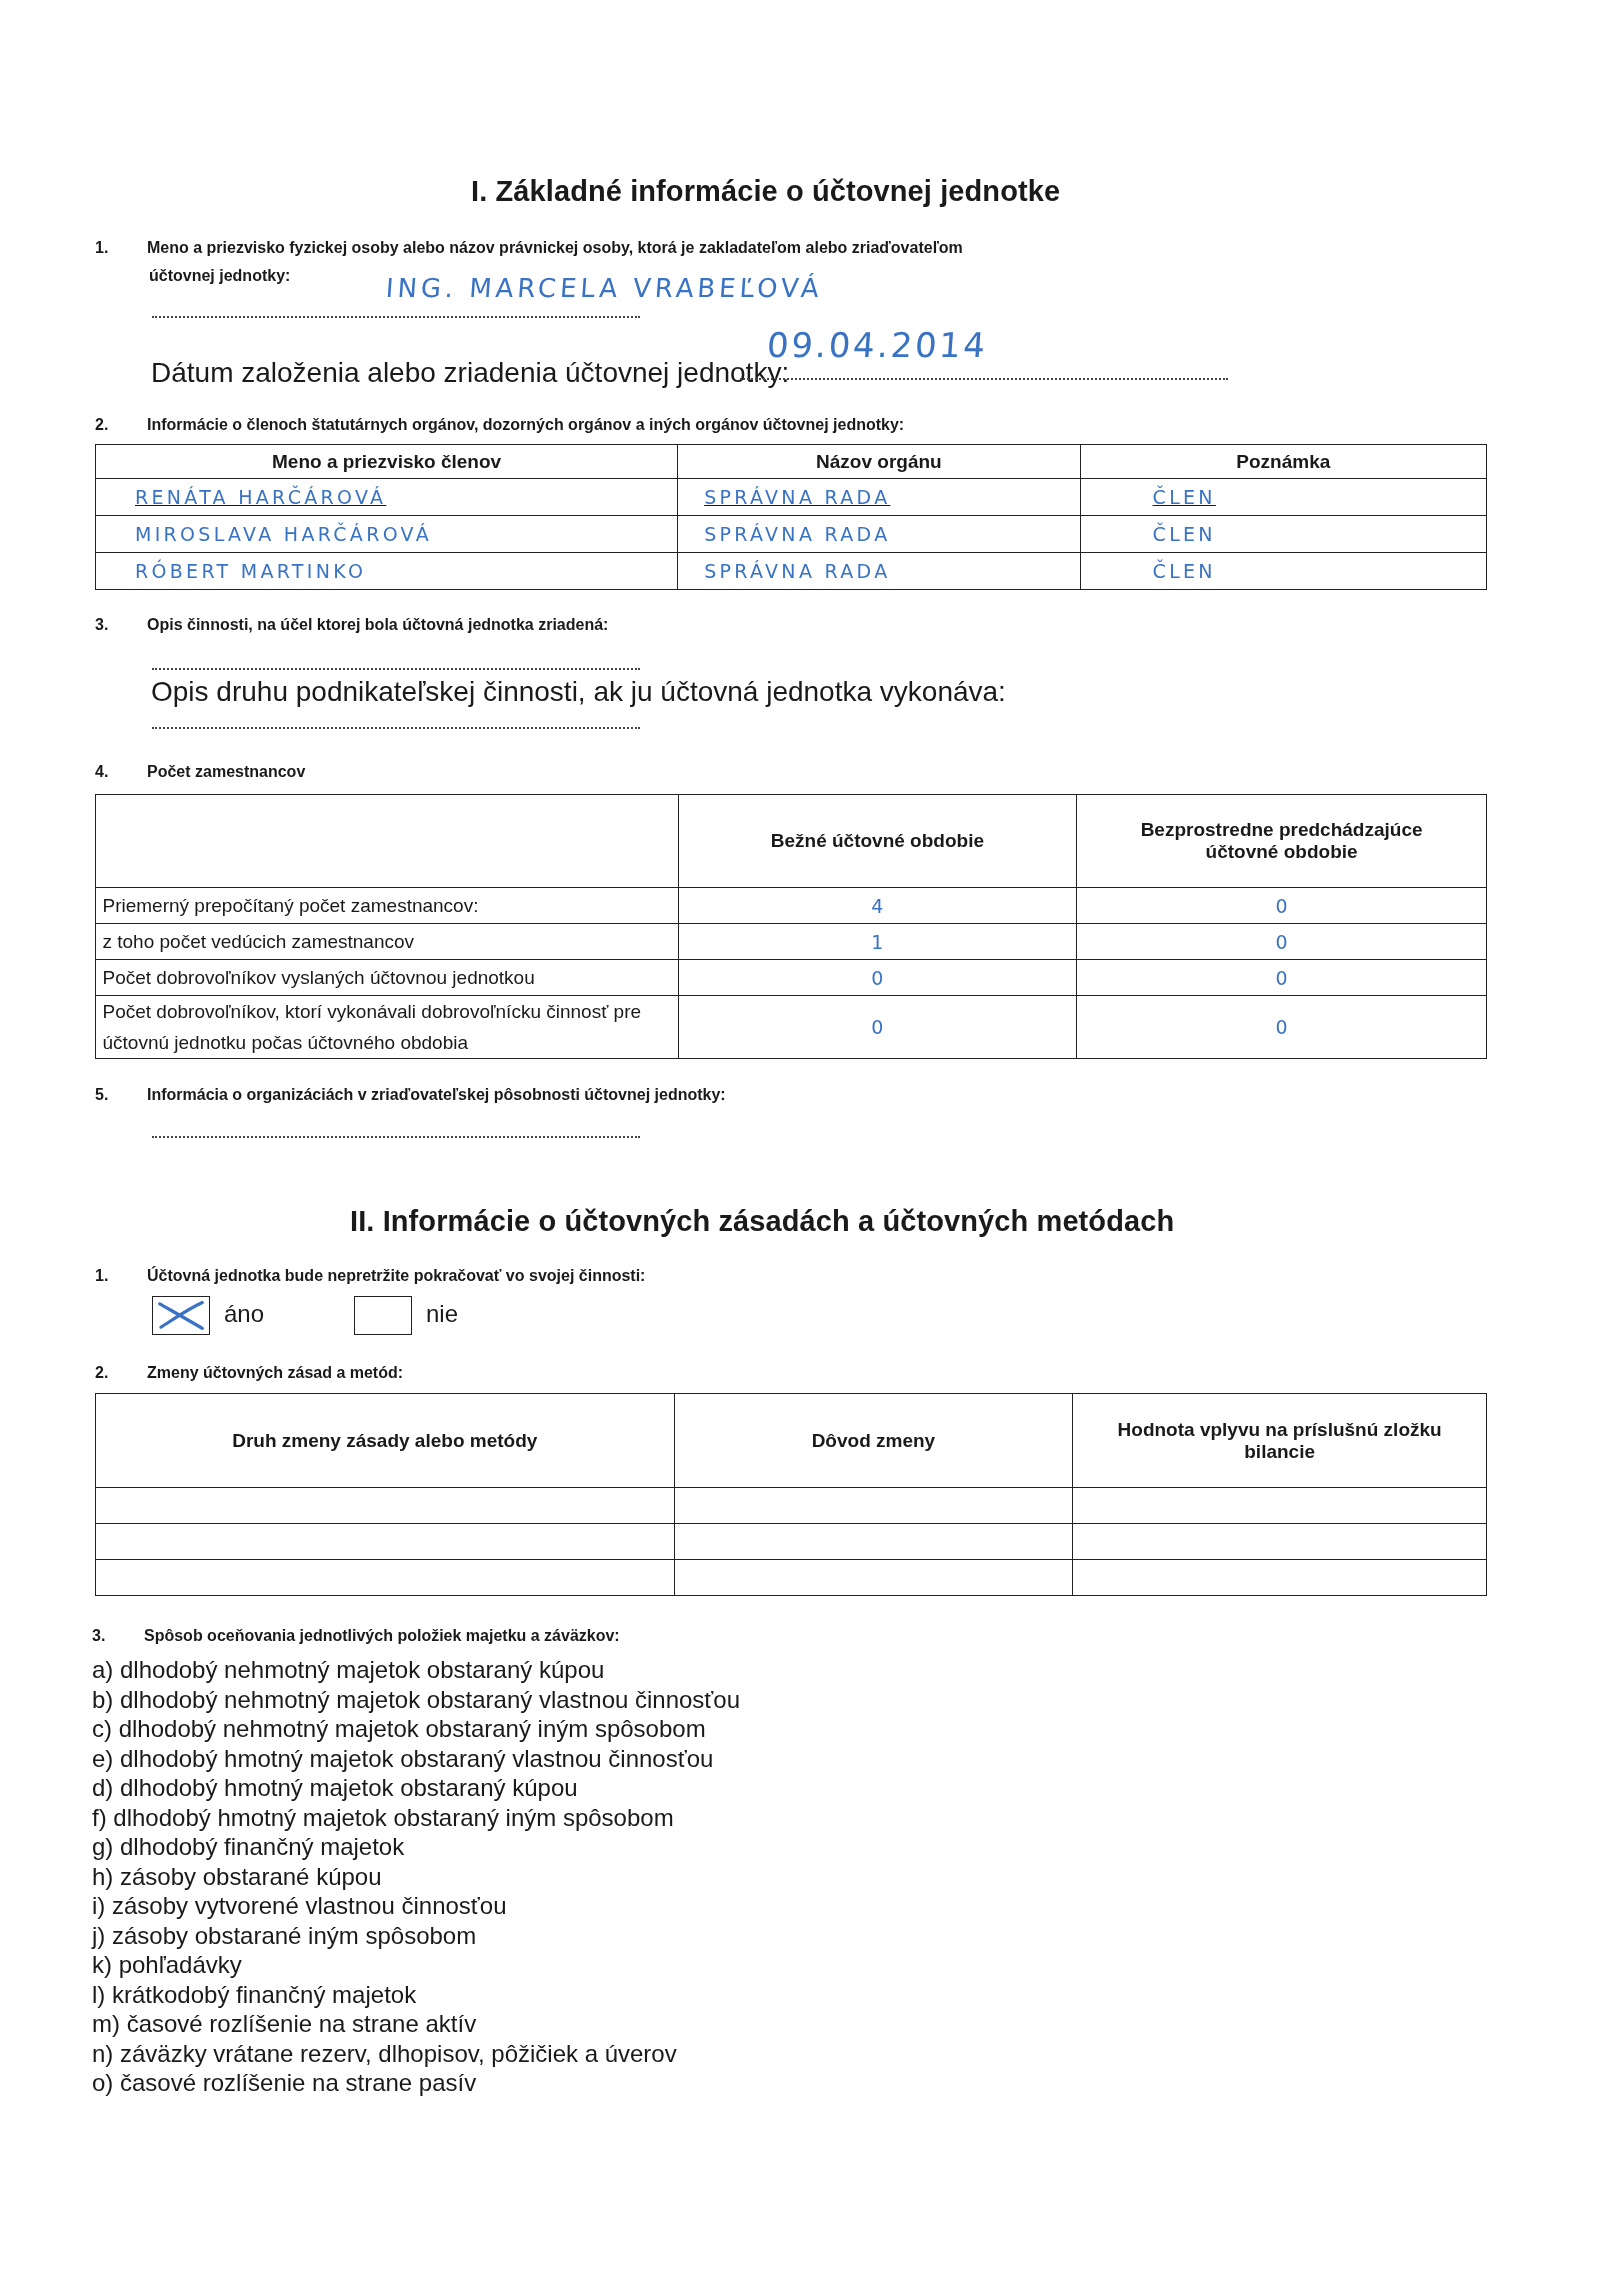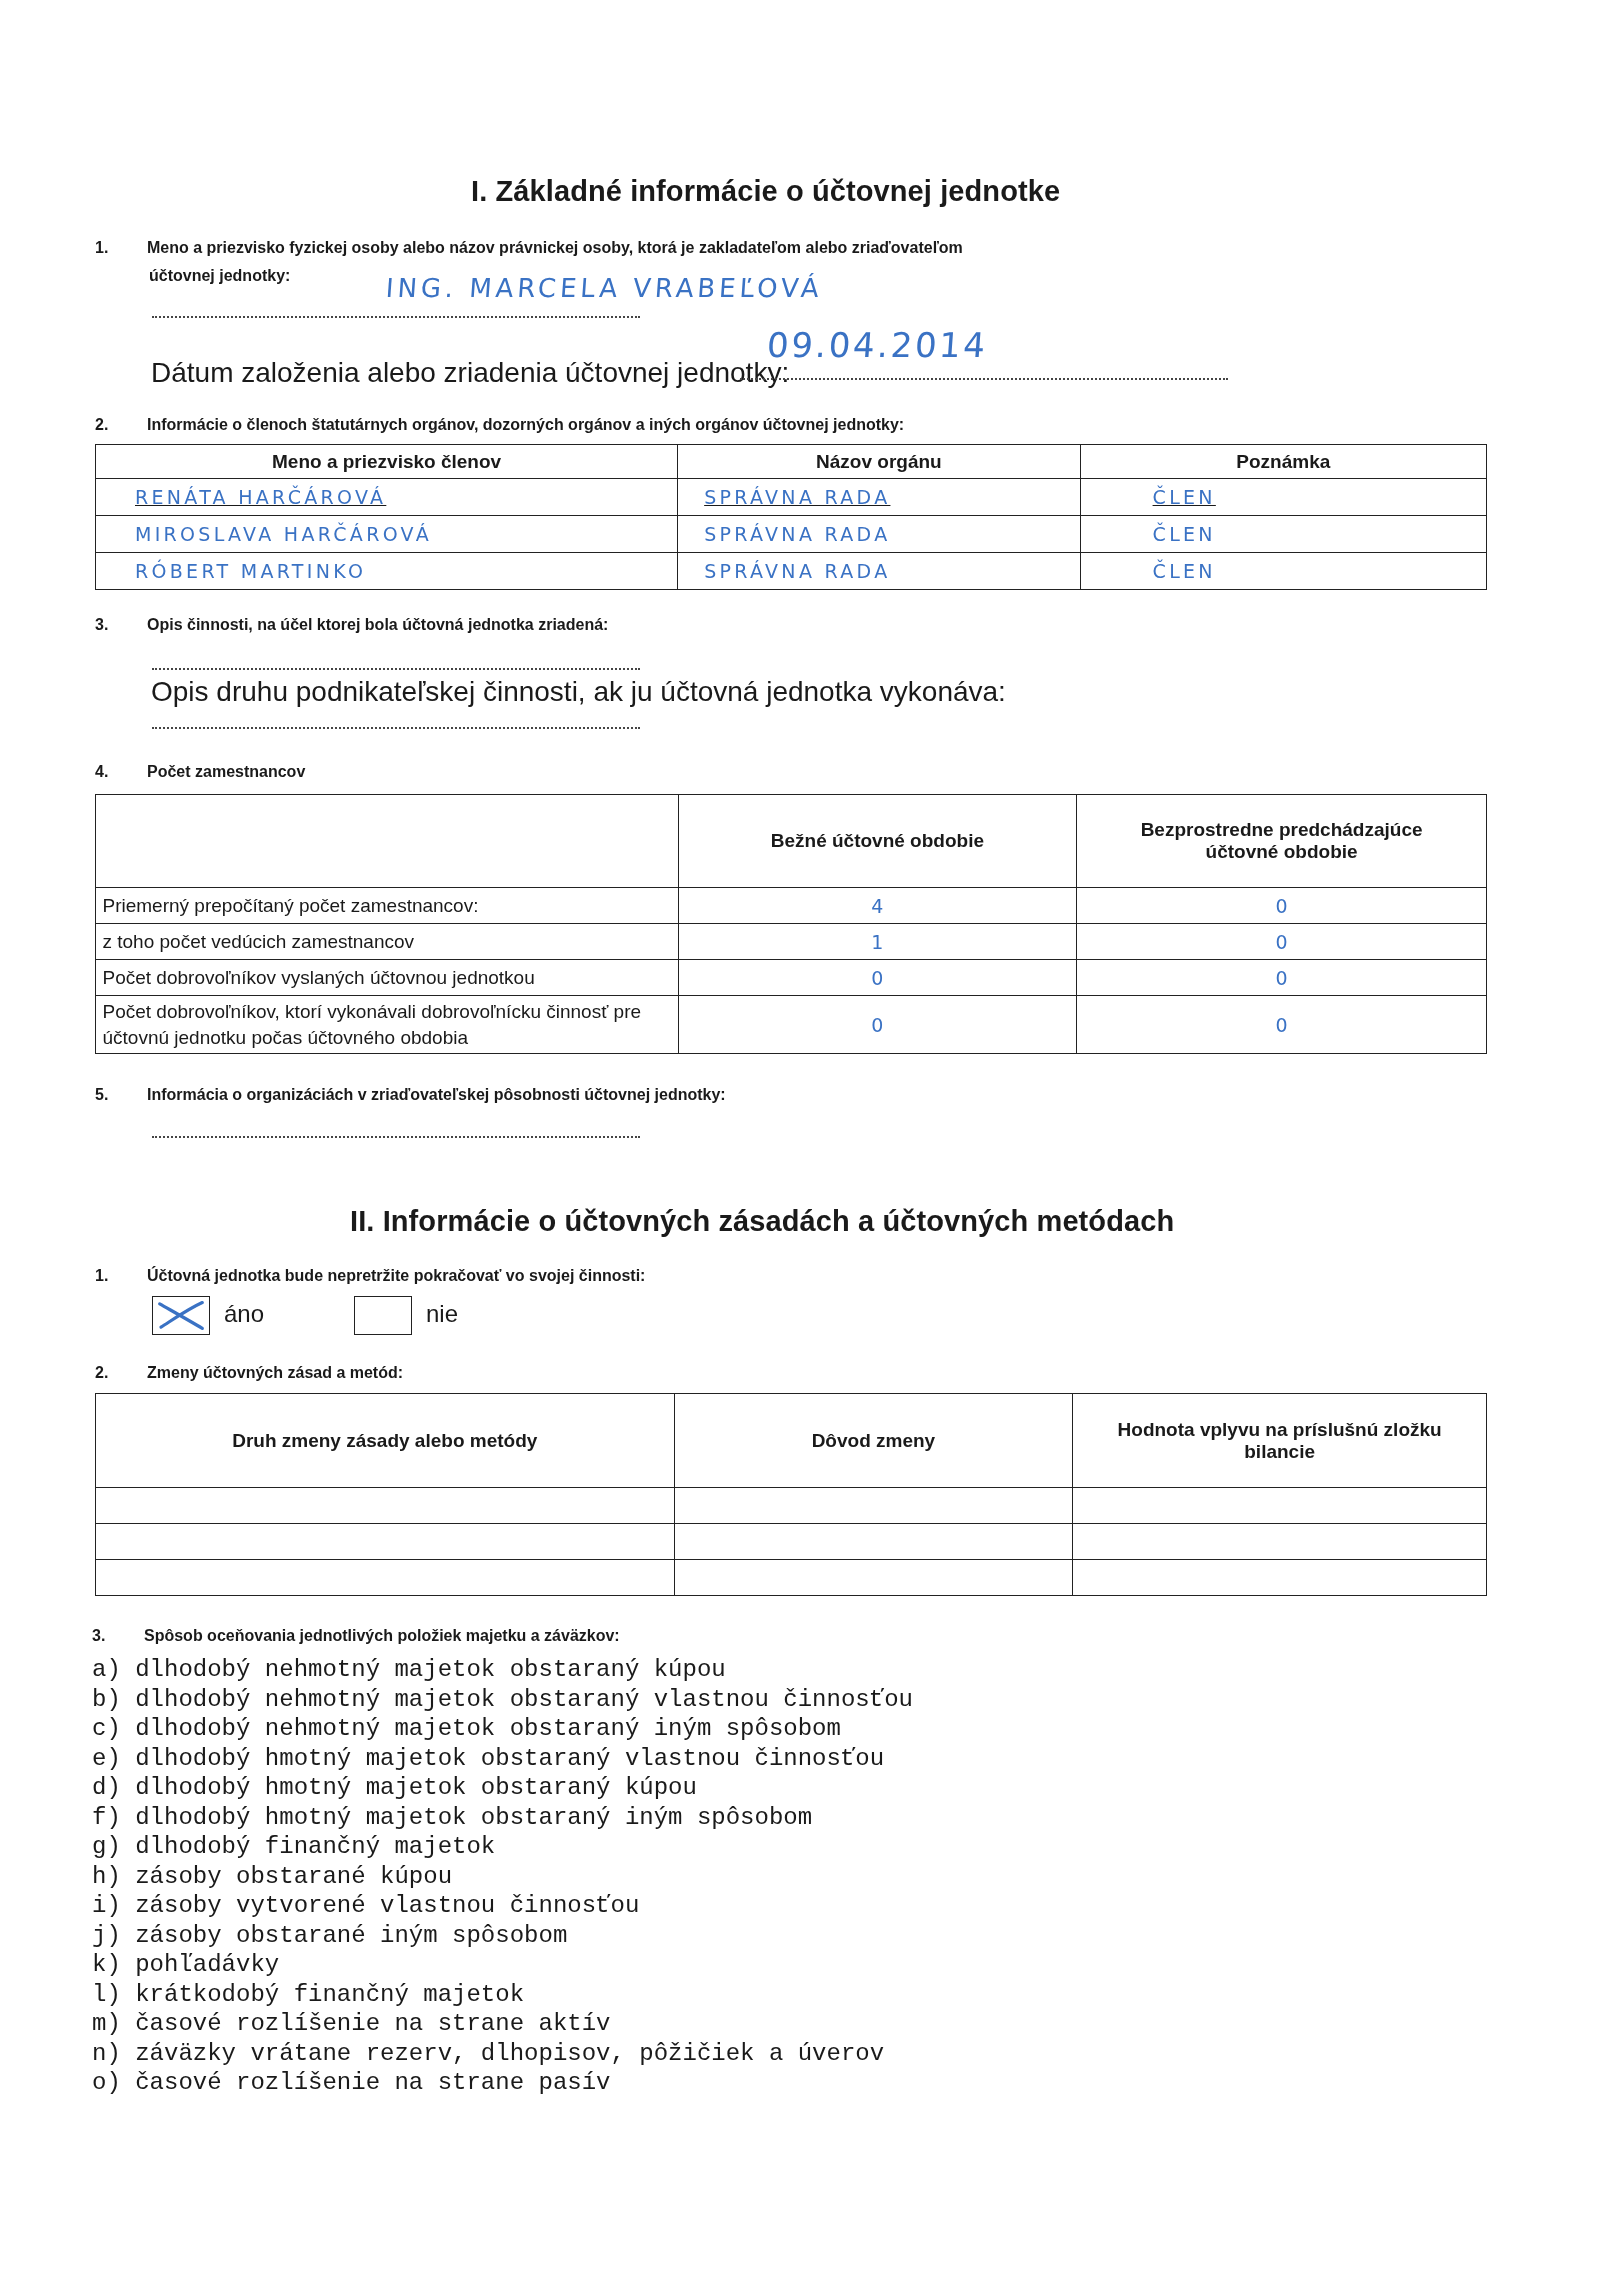--- a/index.html
+++ b/index.html
@@ -107,21 +107,21 @@
       <td class="lbl">z toho počet vedúcich zamestnancov</td>
       <td class="val hand-num">1</td>
       <td class="val hand-num">0</td>
     </tr>
     <tr style="height:36px;">
       <td class="lbl">Počet dobrovoľníkov vyslaných účtovnou jednotkou</td>
       <td class="val hand-num">0</td>
       <td class="val hand-num">0</td>
     </tr>
     <tr style="height:58px;">
-      <td class="lbl" style="line-height:26px;">Počet dobrovoľníkov, ktorí vykonávali dobrovoľnícku činnosť pre účtovnú jednotku počas účtovného obdobia</td>
+      <td class="lbl" style="line-height:31px;">Počet dobrovoľníkov, ktorí vykonávali dobrovoľnícku činnosť pre účtovnú jednotku počas účtovného obdobia</td>
       <td class="val hand-num">0</td>
       <td class="val hand-num">0</td>
     </tr>
   </tbody>
     </table>
 
   <div class="abs h" style="left:95px; top:1063px;">
     <span class="num">5.</span><span>Informácia o organizáciách v zriaďovateľskej pôsobnosti účtovnej jednotky:</span>
   </div>
   <div class="abs dots" style="left:152px; top:1113px; width:488px;"></div>
@@ -170,21 +170,21 @@
       <td></td>
       <td></td>
       <td></td>
     </tr>
   </tbody>
     </table>
 
   <div class="abs h" style="left:92px; top:1604px;">
     <span class="num">3.</span><span>Spôsob oceňovania jednotlivých položiek majetku a záväzkov:</span>
   </div>
-  <div class="abs" style="left:92px; top:1632px;font-family:Liberation Mono, monospace;">
+  <div class="abs" style="left:92px; top:1632px;">
     <div class="list-item">a) dlhodobý nehmotný majetok obstaraný kúpou</div>
     <div class="list-item">b) dlhodobý nehmotný majetok obstaraný vlastnou činnosťou</div>
     <div class="list-item">c) dlhodobý nehmotný majetok obstaraný iným spôsobom</div>
     <div class="list-item">e) dlhodobý hmotný majetok obstaraný vlastnou činnosťou</div>
     <div class="list-item">d) dlhodobý hmotný majetok obstaraný kúpou</div>
     <div class="list-item">f) dlhodobý hmotný majetok obstaraný iným spôsobom</div>
     <div class="list-item">g) dlhodobý finančný majetok</div>
     <div class="list-item">h) zásoby obstarané kúpou</div>
     <div class="list-item">i) zásoby vytvorené vlastnou činnosťou</div>
     <div class="list-item">j) zásoby obstarané iným spôsobom</div>

